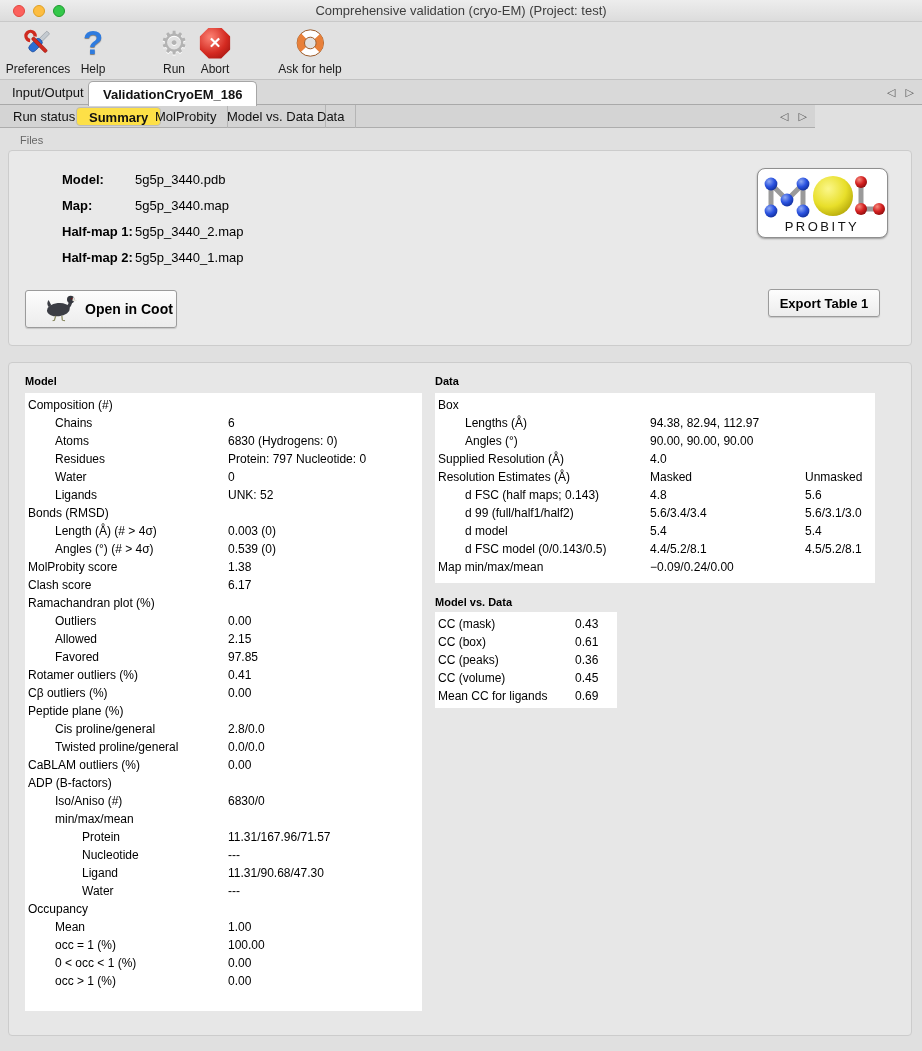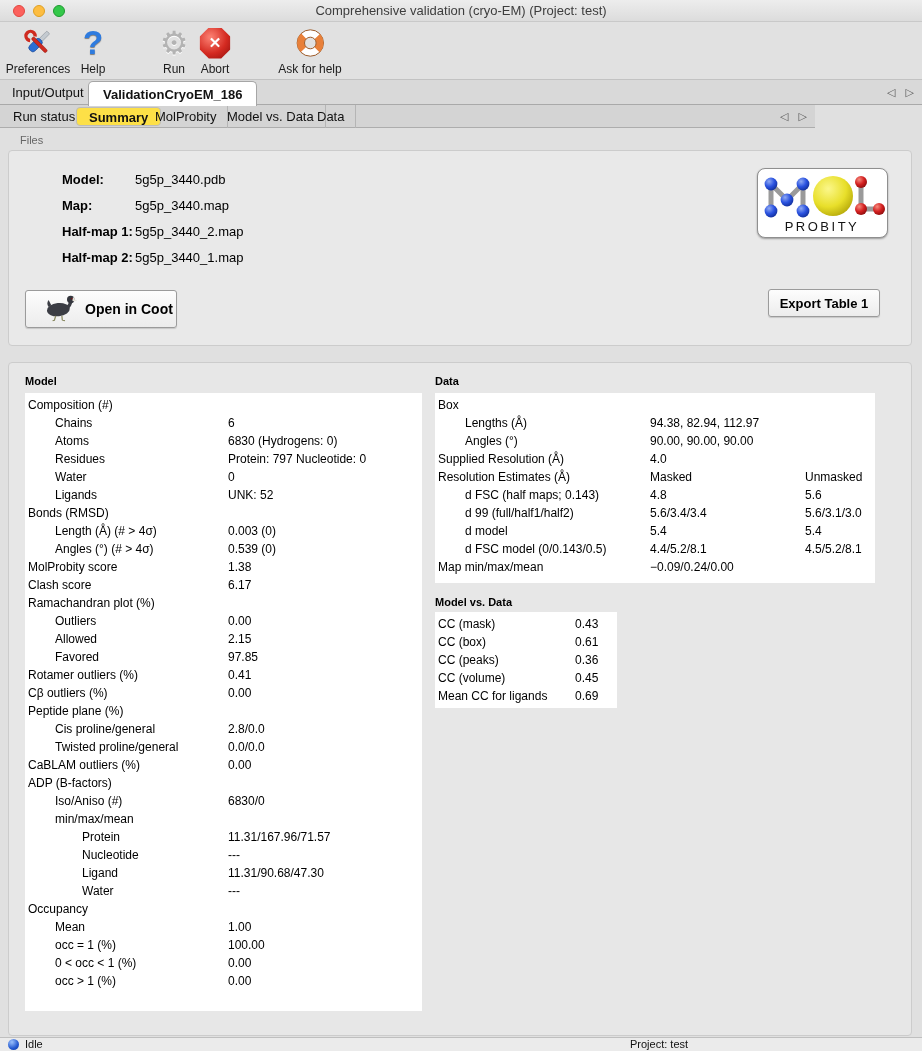--- a/index.html
+++ b/index.html
@@ -450,19 +450,14 @@
       <div class="prow">
         <span class="plab ind0">CC (volume)</span>
         <span class="pval">0.45</span>
       </div>
       <div class="prow">
         <span class="plab ind0">Mean CC for ligands</span>
         <span class="pval">0.69</span>
       </div>
     </div>
 
-  <div class="statusbar">
-    <div class="status-sphere"></div>
-    <div class="status-text">Idle</div>
-    <div class="project-text">Project: test</div>
-  </div>
 
 </div>
 
 </body></html>

